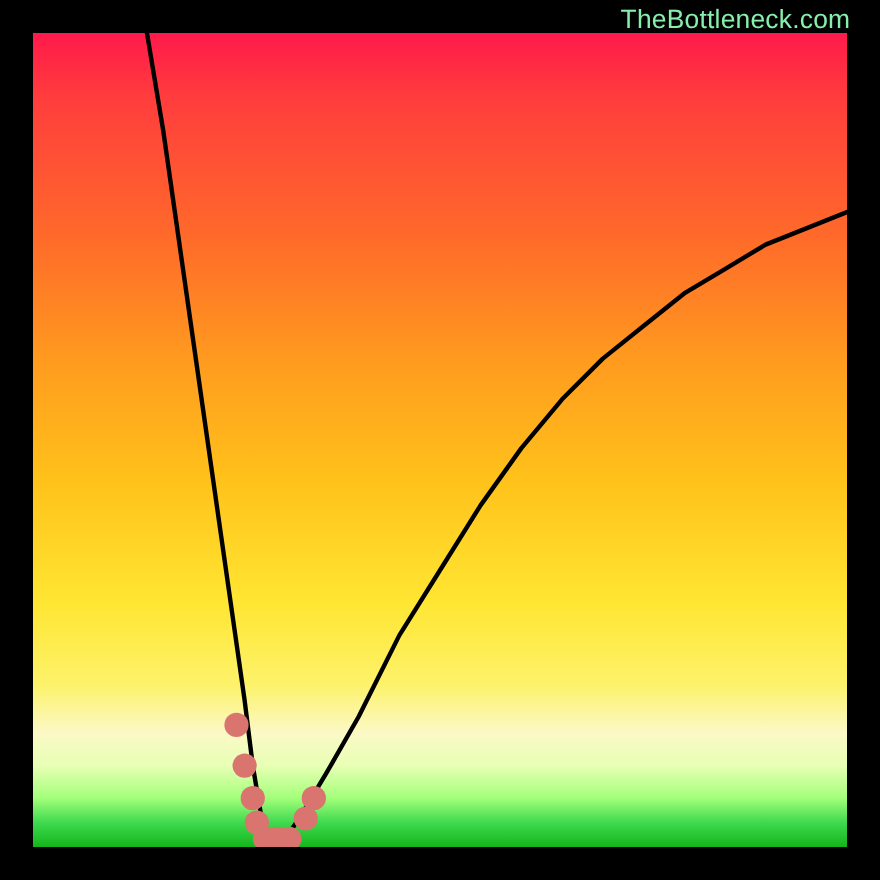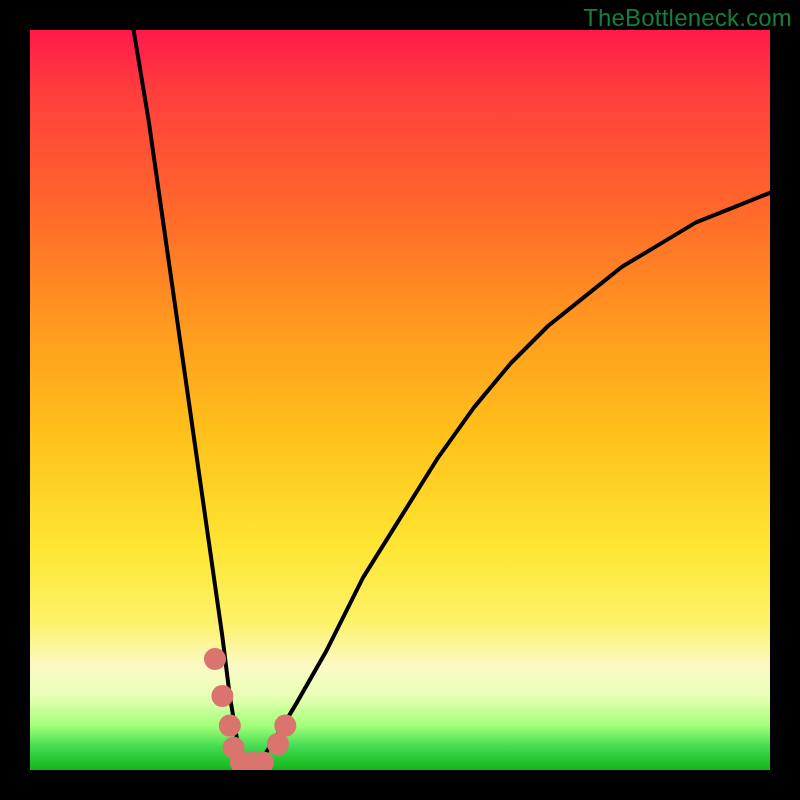--- a/index.html
+++ b/index.html
@@ -36,22 +36,22 @@
       #fbf9c6 86%,
       #e8ffb5 90%,
       #a3ff7a 94%,
       #3fd94f 97%,
       #13b61a 100%
     );
   }
   .watermark {
     position: absolute;
     top: 4px;
-    right: 8px;
-    color: #15803d;
+    right: 27px;
+    color: #86efac;
     font-size: 24px;
     font-weight: 400;
     letter-spacing: 0.2px;
     user-select: none;
   }
   svg.curve {
     position: absolute;
     left: 0;
     top: 0;
     width: 740px;

